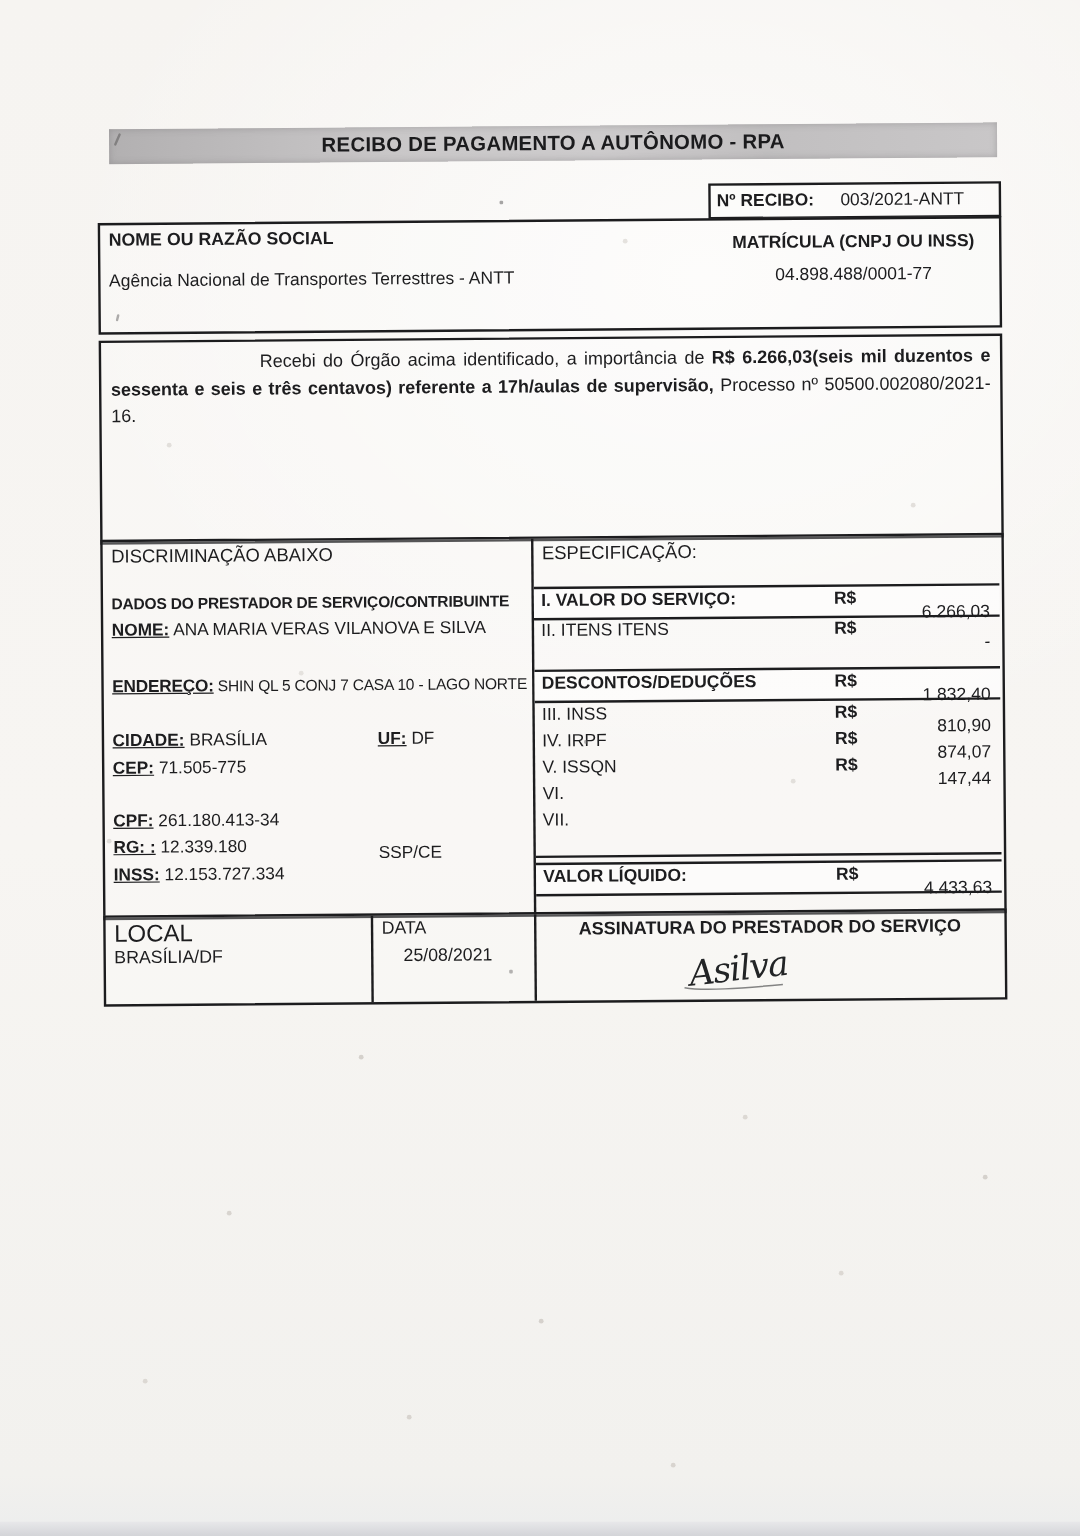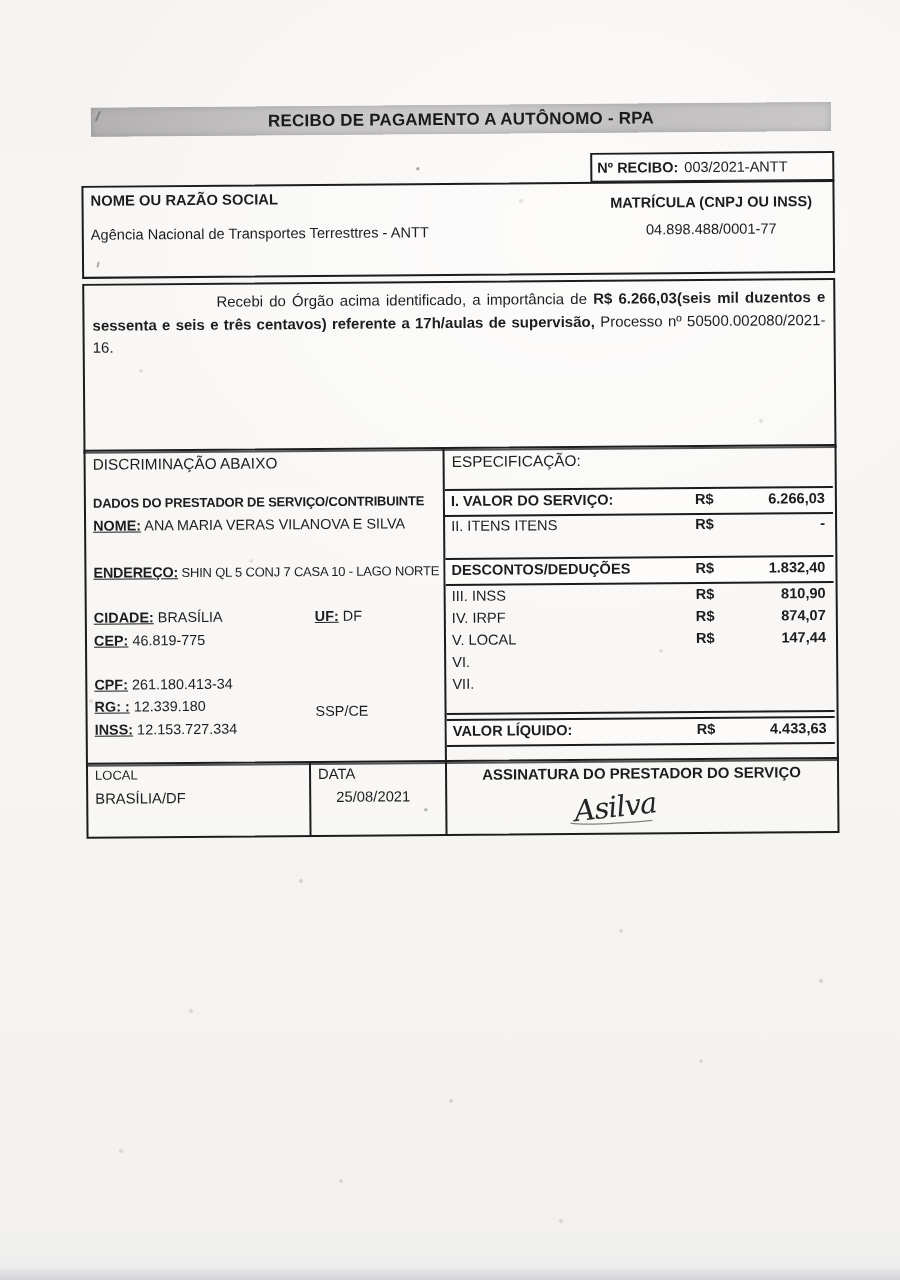--- a/index.html
+++ b/index.html
@@ -18,41 +18,41 @@
   .titlebar{left:95px;top:105px;width:740px;height:29px;
     background:linear-gradient(90deg,#b2b0b1 0%,#bcbabb 14%,#c9c7c8 32%,#cdcbcc 55%,#c1bfc0 74%,#c9c7c8 100%);
     box-shadow:inset 0 0 6px rgba(120,118,119,.45);
     display:flex;align-items:center;justify-content:center;
     font-size:17px;font-weight:700;letter-spacing:.2px;color:#1b1b1d;}
 
   
   .recibobox{left:594px;top:154px;width:240px;height:26px;border:2px solid #1c1c1e;
     background:rgba(255,255,255,.35);display:flex;align-items:center;font-size:14.5px;}
   .recibobox .lbl{font-weight:700;padding-left:5px;}
-  .recibobox .val{margin-left:6px;}
+  .recibobox .val{margin-left:22px;}
 
   
   .box{border:2.5px solid #1c1c1e;background:rgba(255,255,255,.25);}
   .headerbox{left:85px;top:183px;width:749px;height:89px;}
   .stmtbox{left:85px;top:281px;width:749px;height:166px;}
   .stmtbox p{margin:0;padding:6px 8px 0 8px;text-indent:124px;font-size:15px;line-height:22.5px;text-align:justify;}
 
   .tablebox{left:85px;top:447px;width:749px;height:313px;}
   .footerbox{left:85px;top:760px;width:749px;height:72px;}
   .vline{position:absolute;top:0;bottom:0;width:2px;background:#1c1c1e;}
 
   .cellTxt{position:absolute;font-size:14.4px;}
   .fRow .lab{font-weight:700;text-decoration:underline;}
   .small{font-size:13px;letter-spacing:-.2px;}
 
   
   .erow{position:absolute;left:359px;width:388px;height:24px;font-size:14.6px;}
   .erow .l{position:absolute;left:6px;top:2px;}
   .erow .c{position:absolute;left:250px;top:2px;font-weight:700;}
-  .erow .v{position:absolute;right:8px;top:2px;font-weight:700;}
+  .erow .v{position:absolute;right:8px;top:14px;font-weight:400;}
   .erow.boxed{border-top:2px solid #1c1c1e;border-bottom:2px solid #1c1c1e;background:rgba(255,255,255,.5);}
   .hline{position:absolute;height:2px;background:#1c1c1e;}
 
   
   .sigsvg{position:absolute;left:468px;top:22px;width:170px;height:50px;overflow:visible;}
 
   
   .strip-bottom{position:absolute;left:0;bottom:0;width:900px;height:12px;
     background:linear-gradient(180deg,#e8e8ea,#d3d4d8);}
   .mark{position:absolute;background:#6e6c6c;border-radius:1px;}
@@ -113,21 +113,21 @@
       <div class="cellTxt fRow nw" style="left:7px;top:158px;">
         <span class="lab">CIDADE:</span>
         <span>BRASÍLIA</span>
       </div>
       <div class="cellTxt fRow nw" style="left:228px;top:158px;">
         <span class="lab">UF:</span>
         <span>DF</span>
       </div>
       <div class="cellTxt fRow nw" style="left:7px;top:181px;">
         <span class="lab">CEP:</span>
-        <span>46.819-775</span>
+        <span>71.505-775</span>
       </div>
 
       <div class="cellTxt fRow nw" style="left:7px;top:225px;">
         <span class="lab">CPF:</span>
         <span>261.180.413-34</span>
       </div>
       <div class="cellTxt fRow nw" style="left:7px;top:247px;">
         <span class="lab">RG: :</span>
         <span>12.339.180</span>
       </div>
@@ -158,21 +158,21 @@
         <span class="l">III. INSS</span>
         <span class="c">R$</span>
         <span class="v">810,90</span>
       </div>
       <div class="erow" style="top:159px;">
         <span class="l">IV. IRPF</span>
         <span class="c">R$</span>
         <span class="v">874,07</span>
       </div>
       <div class="erow" style="top:181px;">
-        <span class="l">V. LOCAL</span>
+        <span class="l">V. ISSQN</span>
         <span class="c">R$</span>
         <span class="v">147,44</span>
       </div>
       <div class="erow" style="top:203px;">
         <span class="l">VI.</span>
       </div>
       <div class="erow" style="top:225px;">
         <span class="l">VII.</span>
       </div>
       <div class="hline" style="left:359px;top:264px;width:388px;"></div>
@@ -181,21 +181,21 @@
         <span class="c">R$</span>
         <span class="v">4.433,63</span>
       </div>
       <div class="mark" style="left:400px;top:168px;width:3px;height:3px;opacity:.5"></div>
     </div>
 
     <div class="abs box footerbox">
       <div class="vline" style="left:221px;"></div>
       <div class="vline" style="left:357px;"></div>
 
-      <div class="cellTxt nw" style="left:7px;top:3px;font-size:13px;">LOCAL</div>
+      <div class="cellTxt nw" style="left:7px;top:3px;font-size:20px;">LOCAL</div>
       <div class="cellTxt nw" style="left:7px;top:26px;font-size:14.8px;">BRASÍLIA/DF</div>
 
       <div class="cellTxt nw" style="left:230px;top:3px;font-size:14.8px;">DATA</div>
       <div class="cellTxt nw" style="left:248px;top:26px;font-size:14.8px;">25/08/2021</div>
 
       <div class="cellTxt b" style="left:360px;top:4px;width:387px;text-align:center;font-size:15px;">ASSINATURA DO PRESTADOR DO SERVIÇO</div>
 
       <svg class="sigsvg" viewBox="0 0 170 50">
         <text x="18" y="34" transform="rotate(-6 60 25)" style="font-family:&quot;DejaVu Serif&quot;,serif;font-style:italic;font-size:29px;fill:#222426;letter-spacing:-1px;">Asilva</text>
         <path d="M14,40 C30,43 60,41 96,38" fill="none" stroke="#222426" stroke-width="1.2" opacity=".55"></path>

